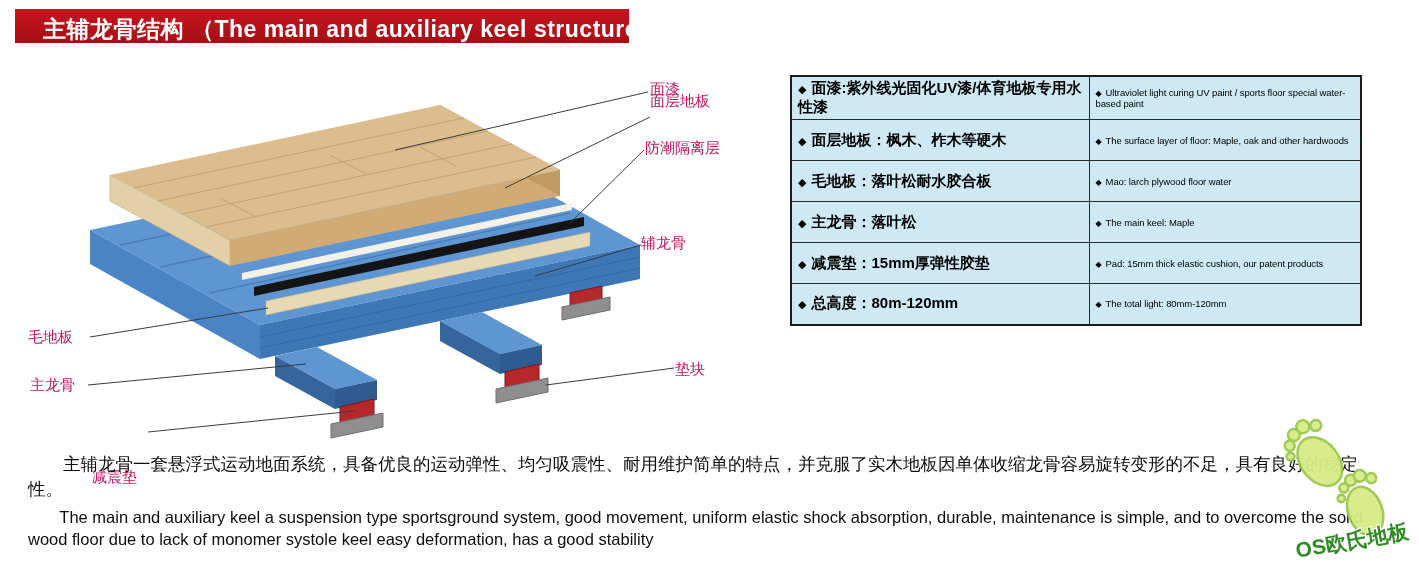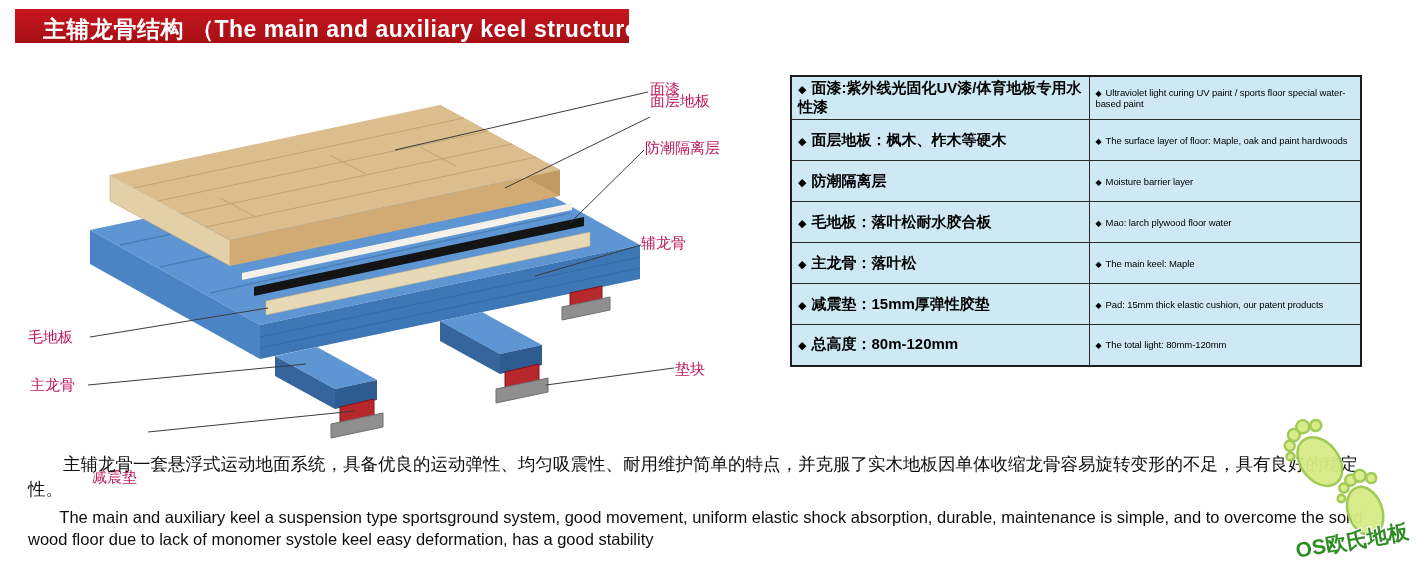--- a/index.html
+++ b/index.html
@@ -119,25 +119,21 @@
   <div class="diagram-label" style="left:92px;  top:428px;margin-top:40px;">减震垫</div>
 
   <table class="spec-table">
     <tbody>
       <tr>
         <td class="cn"><span class="bullet">◆</span><span>面漆:紫外线光固化UV漆/体育地板专用水性漆</span></td>
         <td class="en"><span class="bullet">◆</span><span>Ultraviolet light curing UV paint / sports floor special water-based paint</span></td>
       </tr>
       <tr>
         <td class="cn"><span class="bullet">◆</span><span>面层地板：枫木、柞木等硬木</span></td>
-        <td class="en"><span class="bullet">◆</span><span>The surface layer of floor: Maple, oak and paint hardwoods</span></td>
-      </tr>
-      <tr>
-        <td class="cn"><span class="bullet">◆</span><span>防潮隔离层</span></td>
-        <td class="en"><span class="bullet">◆</span><span>Moisture barrier layer</span></td>
+        <td class="en"><span class="bullet">◆</span><span>The surface layer of floor: Maple, oak and other hardwoods</span></td>
       </tr>
       <tr>
         <td class="cn"><span class="bullet">◆</span><span>毛地板：落叶松耐水胶合板</span></td>
         <td class="en"><span class="bullet">◆</span><span>Mao: larch plywood floor water</span></td>
       </tr>
       <tr>
         <td class="cn"><span class="bullet">◆</span><span>主龙骨：落叶松</span></td>
         <td class="en"><span class="bullet">◆</span><span>The main keel: Maple</span></td>
       </tr>
       <tr>

